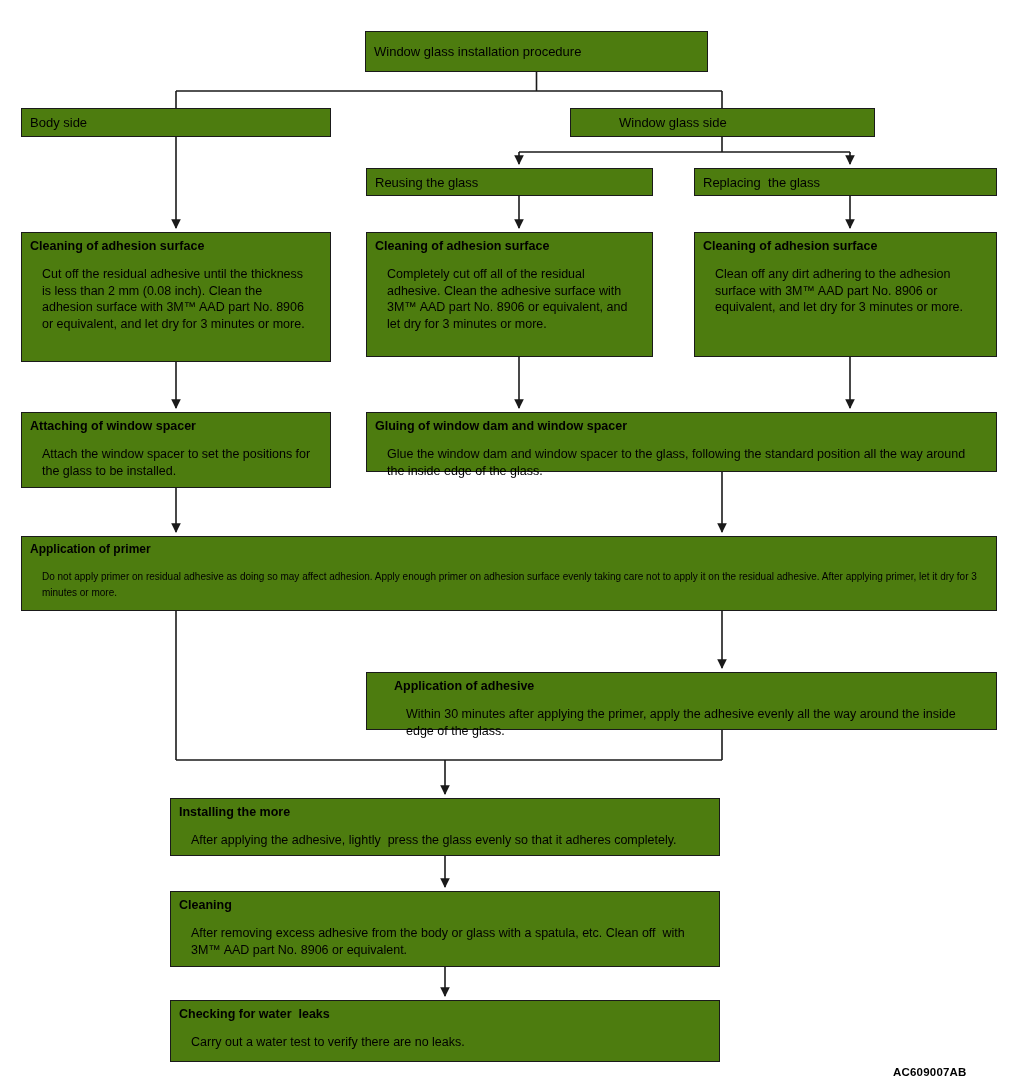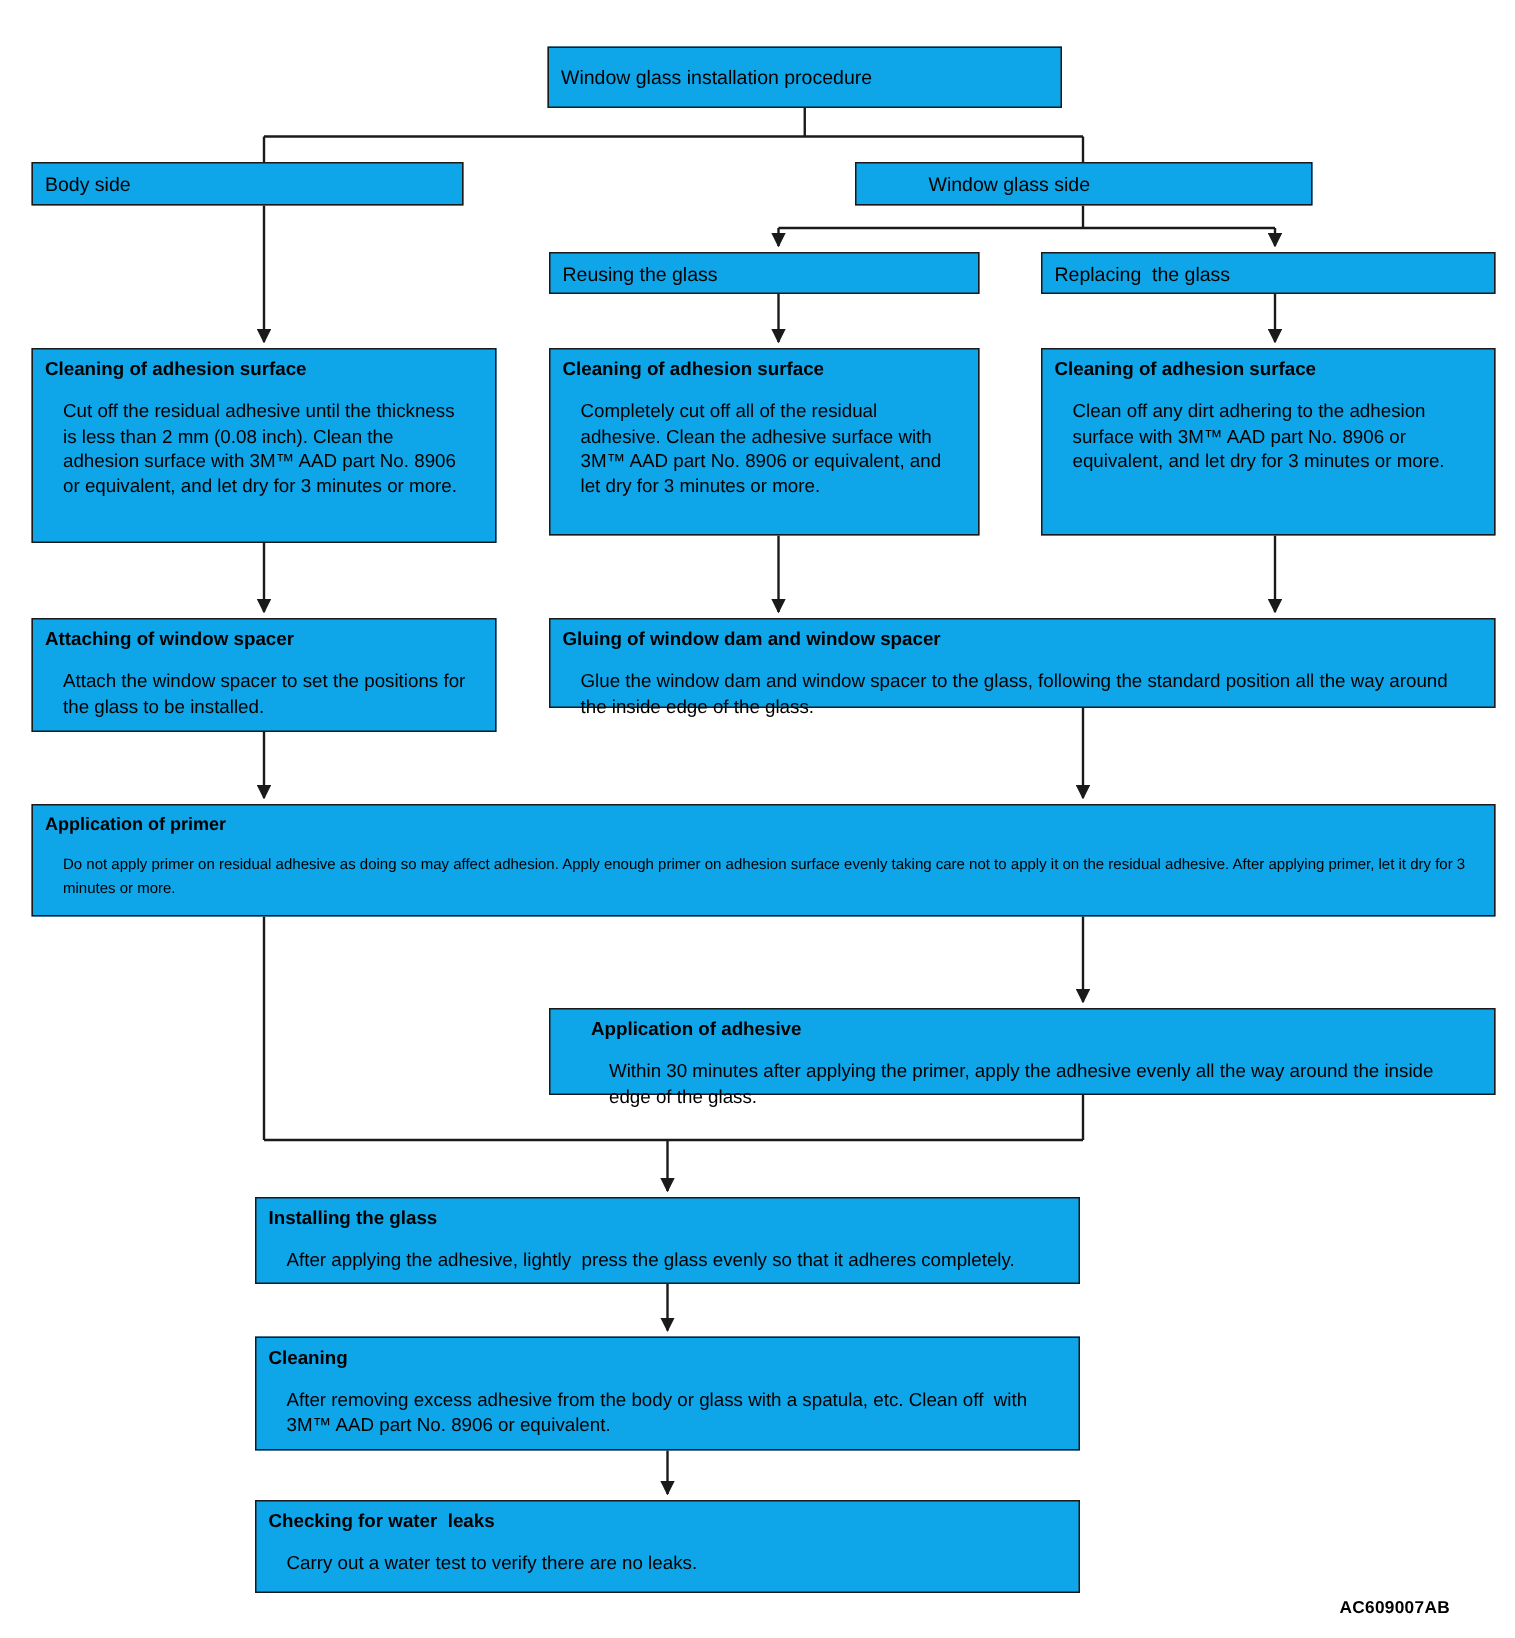--- a/index.html
+++ b/index.html
@@ -20,21 +20,21 @@
     left: 0;
     top: 0;
     width: 1010px;
     height: 1092px;
     pointer-events: none;
   }
   .node {
     position: absolute;
     box-sizing: border-box;
     border: 1px solid #1a1a1a;
-    background: #0ea5e9;
+    background: #4d7c0f;
     padding: 5px 7px 5px 8px;
     color: #000000;
   }
   .node .title {
     font-weight: bold;
     font-size: 12.5px;
     line-height: 16px;
     margin: 0 0 1px 0;
     white-space: pre-wrap;
   }
@@ -44,21 +44,21 @@
     margin: 12px;
     white-space: pre-wrap;
   }
   .node.plain .title {
     font-weight: normal;
   }
   
   #n-root { left: 365px; top: 31px; width: 343px; height: 41px; }
   #n-root .title { font-size: 13px; line-height: 29px; font-weight: normal; }
 
-  #n-body-side { left: 21px; top: 108px; width: 288px; height: 29px; }
+  #n-body-side { left: 21px; top: 108px; width: 310px; height: 29px; }
   #n-body-side .title { font-size: 13px; line-height: 17px; font-weight: normal; }
 
   #n-glass-side { left: 570px; top: 108px; width: 305px; height: 29px; padding-left: 48px; }
   #n-glass-side .title { font-size: 13px; line-height: 17px; font-weight: normal; }
 
   #n-reuse { left: 366px; top: 168px; width: 287px; height: 28px; }
   #n-reuse .title { font-size: 13px; line-height: 17px; font-weight: normal; }
 
   #n-replace { left: 694px; top: 168px; width: 303px; height: 28px; }
   #n-replace .title { font-size: 13px; line-height: 17px; font-weight: normal; }
@@ -192,21 +192,21 @@
     <p class="title">Application of primer</p>
     <p class="body">Do not apply primer on residual adhesive as doing so may affect adhesion. Apply enough primer on adhesion surface evenly taking care not to apply it on the residual adhesive. After applying primer, let it dry for 3 minutes or more.</p>
   </div>
 
   <div class="node" id="n-adhesive">
     <p class="title">Application of adhesive</p>
     <p class="body">Within 30 minutes after applying the primer, apply the adhesive evenly all the way around the inside edge of the glass.</p>
   </div>
 
   <div class="node" id="n-install">
-    <p class="title">Installing the glass</p>
+    <p class="title">Installing the more</p>
     <p class="body">After applying the adhesive, lightly  press the glass evenly so that it adheres completely.</p>
   </div>
 
   <div class="node" id="n-cleaning">
     <p class="title">Cleaning</p>
     <p class="body">After removing excess adhesive from the body or glass with a spatula, etc. Clean off  with 3M™ AAD part No. 8906 or equivalent.</p>
   </div>
 
   <div class="node" id="n-leaks">
     <p class="title">Checking for water  leaks</p>

